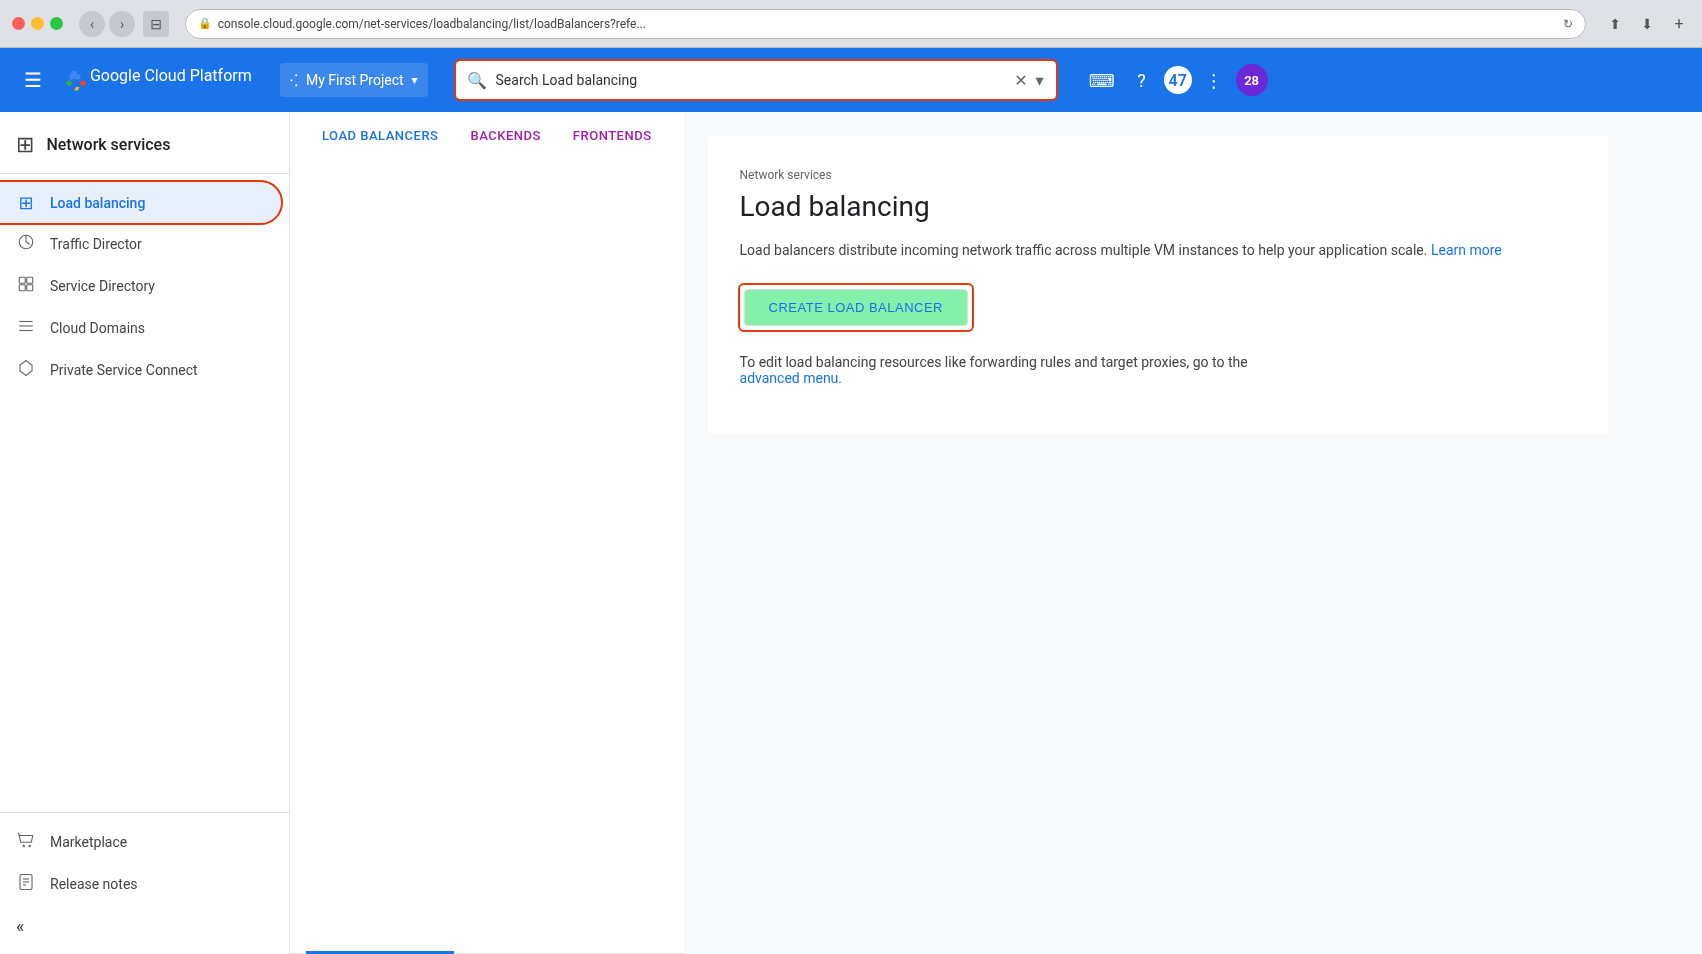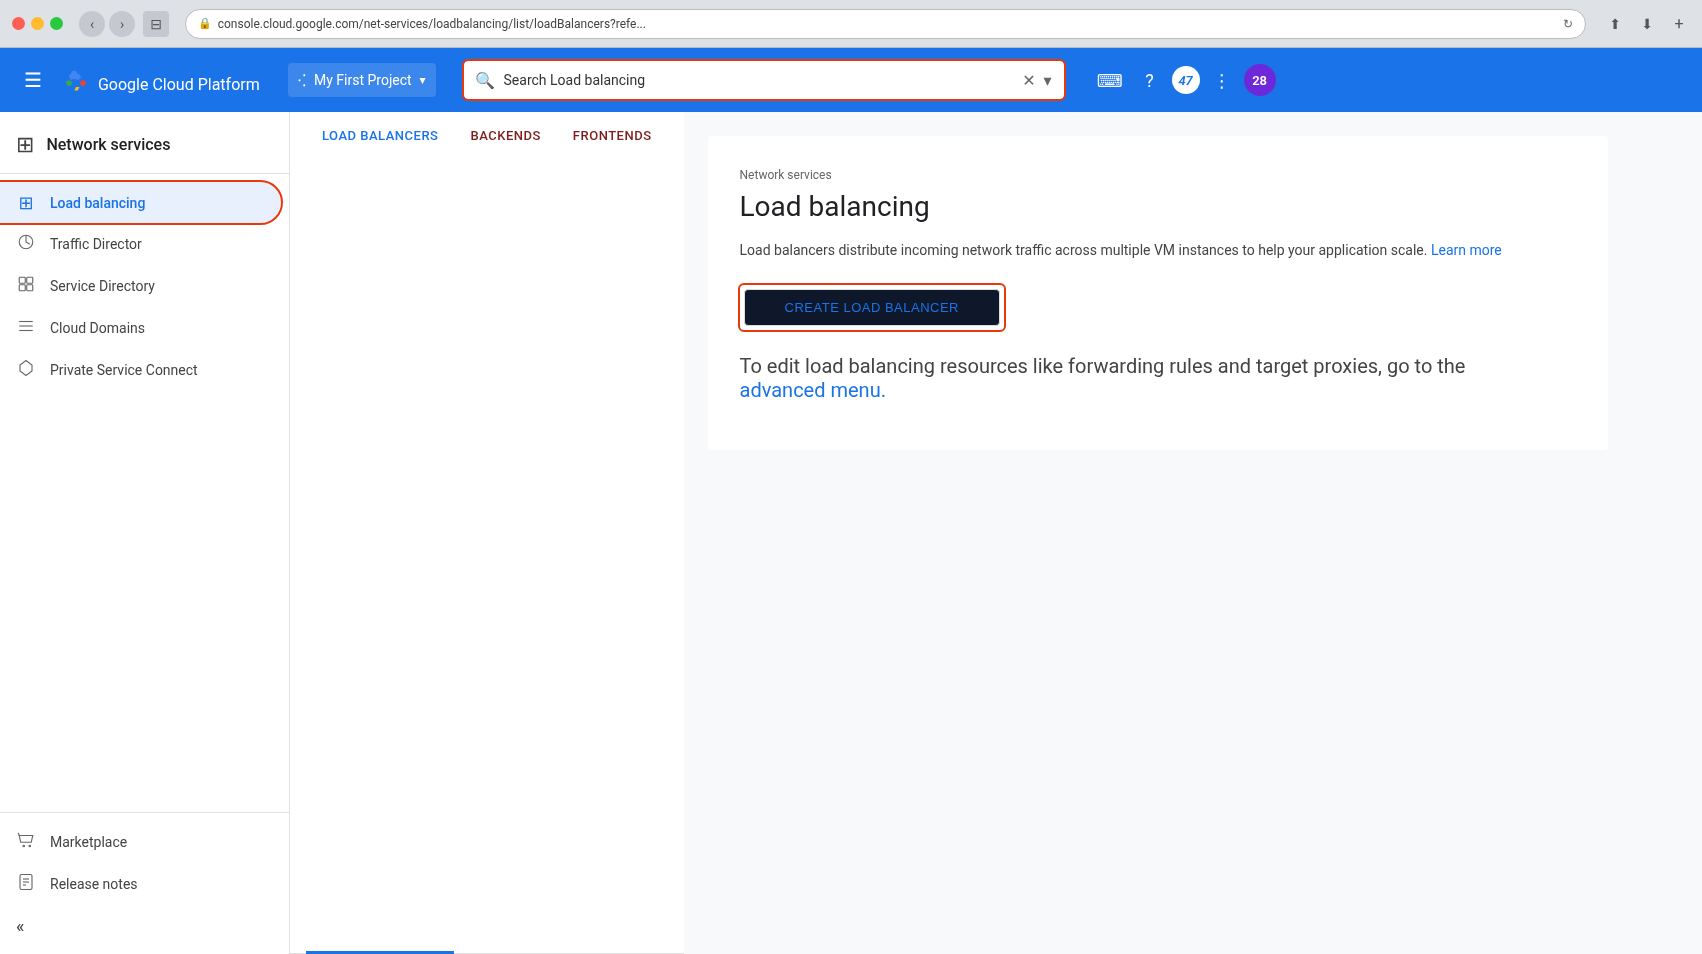--- a/index.html
+++ b/index.html
@@ -50,21 +50,21 @@
     .topbar {
       background: #1a73e8;
       height: 64px;
       display: flex;
       align-items: center;
       padding: 0 16px;
       gap: 12px;
       flex-shrink: 0;
     }
     .topbar-menu-icon { color: #fff; font-size: 20px; cursor: pointer; padding: 8px; }
-    .topbar-logo { display: flex; align-items: flex-end; gap: 8px; }
+    .topbar-logo { display: flex; align-items: flex-start; }
     .topbar-logo-text { color: #fff; font-size: 16px; font-weight: 400; white-space: nowrap; }
     .topbar-project {
       display: flex;
       align-items: center;
       background: rgba(255,255,255,0.15);
       border-radius: 4px;
       padding: 6px 10px;
       gap: 8px;
       cursor: pointer;
       color: #fff;
@@ -93,21 +93,21 @@
     .search-expand { color: #666; cursor: pointer; font-size: 16px; }
 
     .topbar-right { display: flex; align-items: center; gap: 4px; margin-left: 16px; }
     .topbar-icon-btn { width: 36px; height: 36px; display: flex; align-items: center; justify-content: center; color: #fff; cursor: pointer; border-radius: 50%; font-size: 18px; }
     .topbar-notif-badge {
       background: #fff;
       color: #1a73e8;
       border-radius: 50%;
       width: 28px; height: 28px;
       display: flex; align-items: center; justify-content: center;
-      font-size: 13px; font-weight: 600; cursor: pointer; font-style: italic;
+      font-size: 16px; font-weight: 600; cursor: pointer;
     }
     .topbar-avatar {
       width: 32px; height: 32px; border-radius: 50%;
       background: #6d28d9;
       display: flex; align-items: center; justify-content: center;
       color: #fff; font-size: 13px; font-weight: 600; cursor: pointer;
     }
 
     
     .main-area { display: flex; flex: 1; overflow: hidden; }
@@ -175,21 +175,21 @@
       display: flex;
       border-bottom: 1px solid #e0e0e0;
       padding: 0 16px;
       background: #fff;
       flex-shrink: 0;
     }
     .tab {
       padding: 16px 16px 12px 16px;
       cursor: pointer;
       font-size: 13px;
-      color: #7f1d1d;
+      color: #a21caf;
       font-weight: 500;
       letter-spacing: 0.5px;
       text-transform: uppercase;
       border-bottom: 3px solid transparent;
       margin-bottom: -1px;
     }
     .tab.active {
       color: #1a73e8;
       border-bottom: 3px solid #1a73e8;
     }
@@ -215,36 +215,36 @@
     .page-description a { color: #1a73e8; text-decoration: none; }
 
     .create-btn-wrapper {
       display: inline-block;
       outline: 2px solid #e8380e;
       border-radius: 4px;
       padding: 4px;
       margin-bottom: 24px;
     }
     .create-btn {
-      background: #0f172a;
+      background: #86efac;
       border: 1px solid #dadce0;
       border-radius: 4px;
-      padding: 10px 40px;
+      padding: 10px 24px;
       font-size: 13px;
       font-weight: 500;
       color: #1a73e8;
       letter-spacing: 0.5px;
       cursor: pointer;
       text-transform: uppercase;
       display: flex;
       align-items: center;
       gap: 8px;
     }
 
-    .advanced-text { font-size: 20px; color: #444; margin-bottom: 16px; }
+    .advanced-text { font-size: 14px; color: #444; margin-bottom: 16px; }
     .advanced-link { color: #1a73e8; text-decoration: none; }
   </style>
 </head>
 <body>
 
 <div class="browser-chrome">
   <div class="traffic-lights">
     <div class="traffic-light tl-red"></div>
     <div class="traffic-light tl-yellow"></div>
     <div class="traffic-light tl-green"></div>

